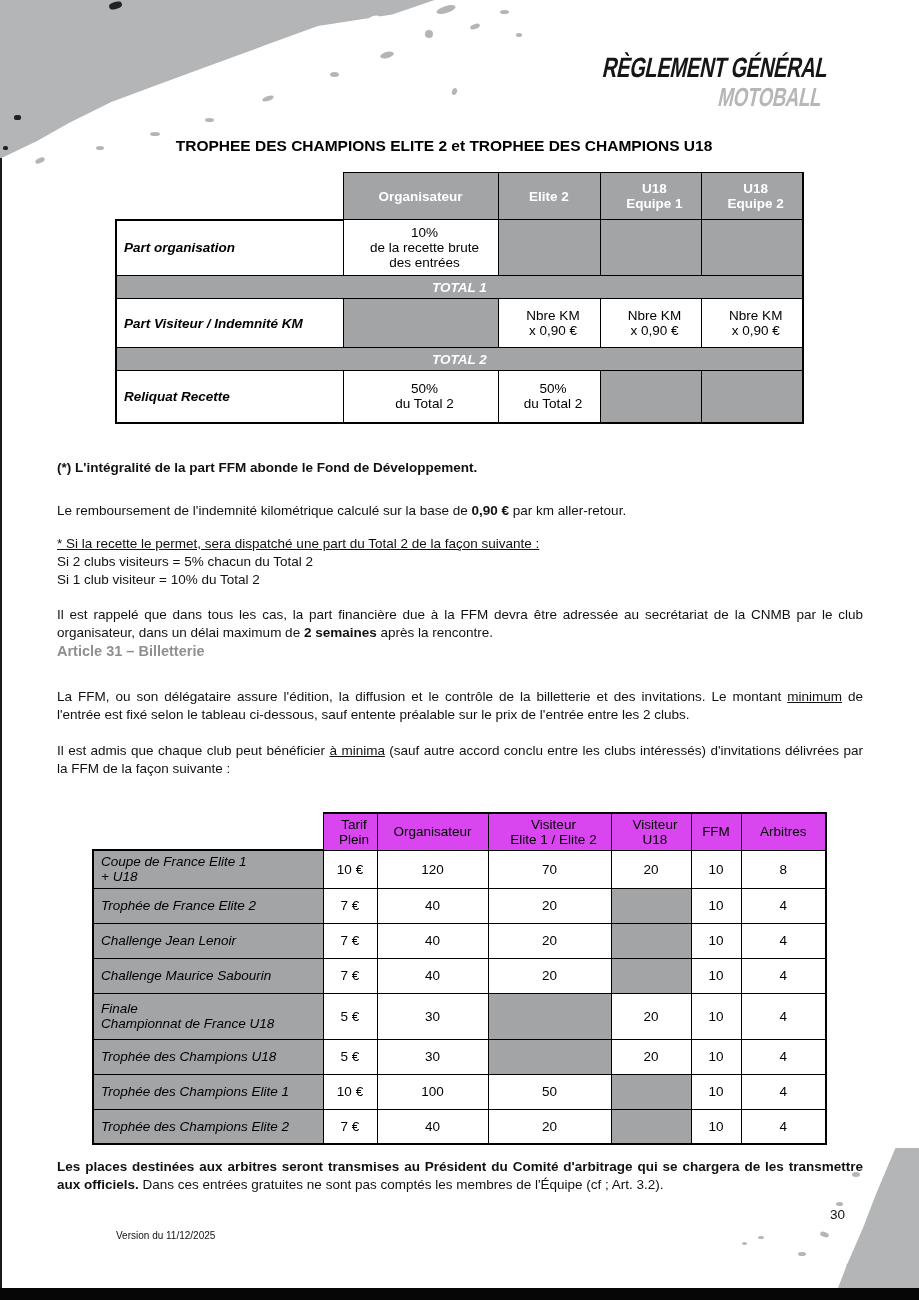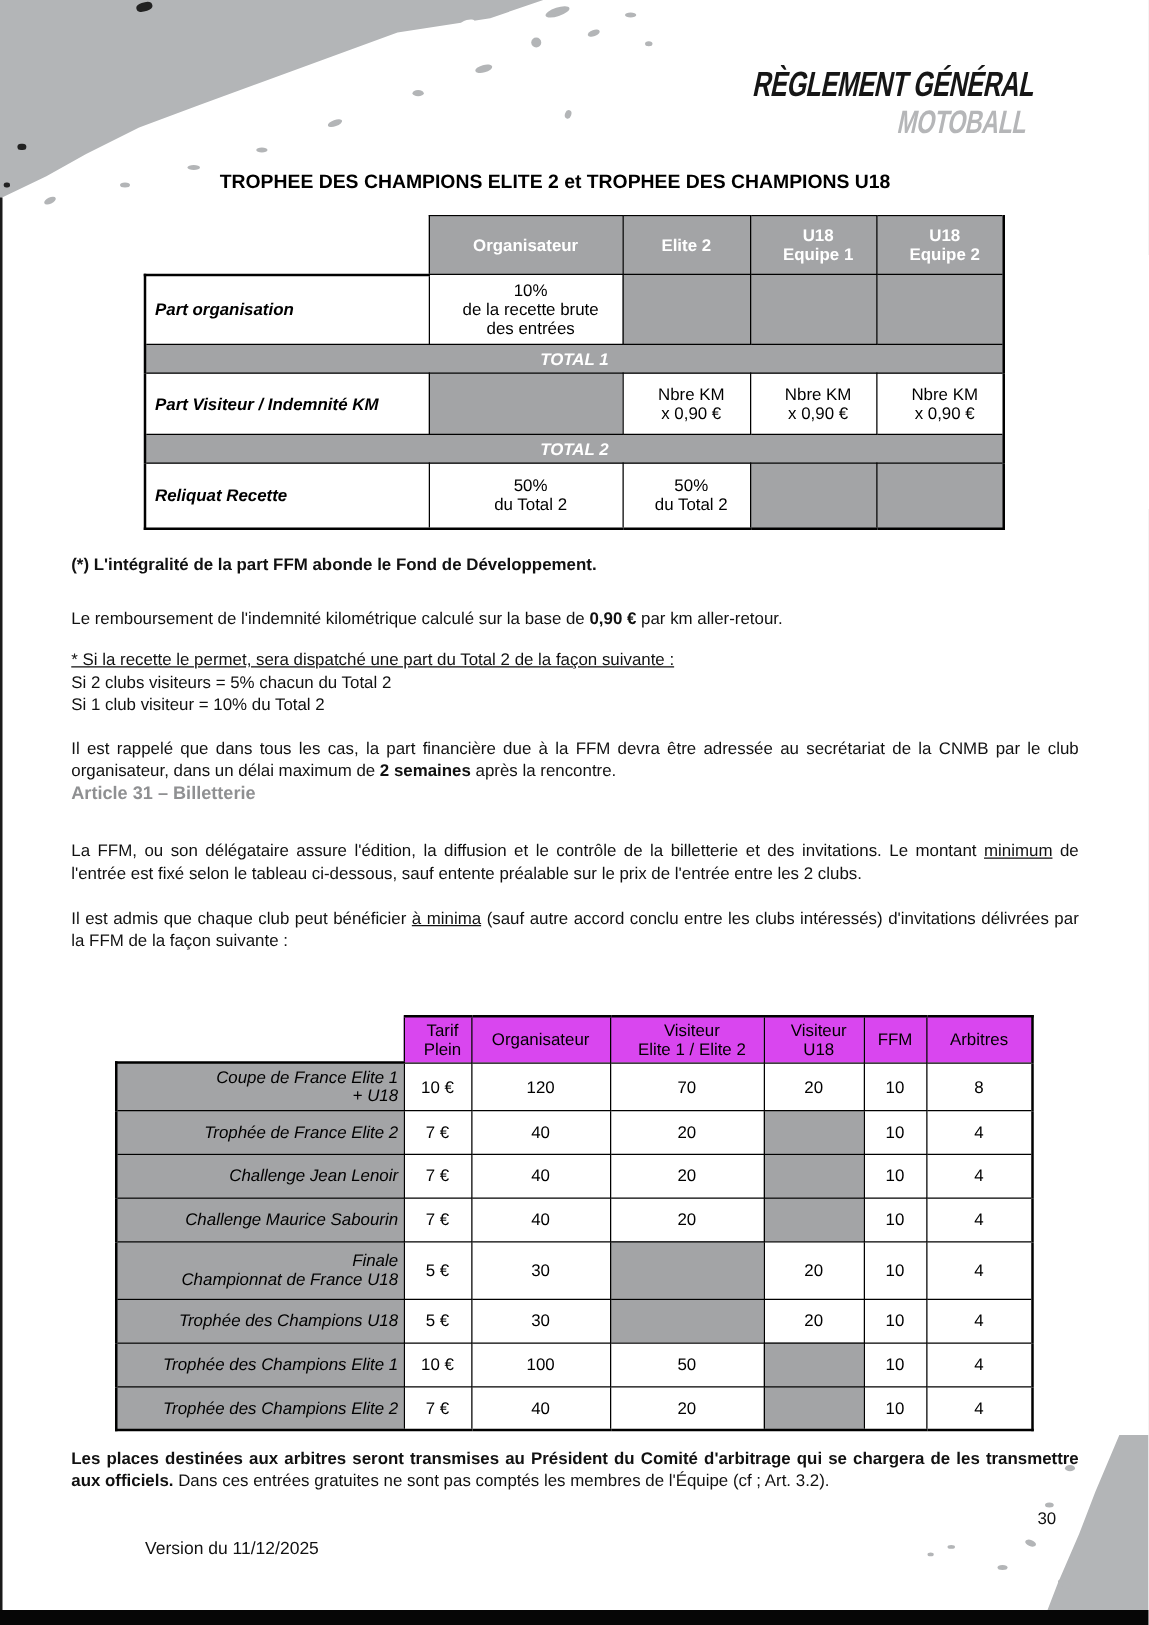--- a/index.html
+++ b/index.html
@@ -39,21 +39,21 @@
   
   .doc-title { position:absolute; top:137px; left:41px; width:806px;
                text-align:center; font-size:15.5px; font-weight:bold; color:#000; }
 
   
   table { border-collapse:collapse; table-layout:fixed; font-size:13.5px; color:#000; }
   td,th { border:1px solid #000; vertical-align:middle; text-align:center; padding:2px 4px; font-weight:normal; }
   .ghost { border:none !important; background:#fff; }
   .shaded { background:#a3a4a6; }
   .pre { white-space:pre-line;padding-left:12px; }
-  .lbl { text-align:right; padding-left:7px; background:#a3a4a6; }
+  .lbl { text-align:left; padding-left:7px; background:#a3a4a6; }
   .bl2 { border-left-width:2px;font-style:italic; }  .br2 { border-right-width:2px; }
   .bb2 { border-bottom-width:2px; } .bt2 { border-top-width:2px; }
 
   
   .t1 { position:absolute; left:115px; top:172px; width:688px; }
   .t1 th { background:#a3a4a6; color:#fff; font-weight:bold; }
   .t1 .lbl1 { text-align:left; padding-left:7px; font-weight:bold; background:#fff; }
   .t1 .banner td { background:#a3a4a6; color:#fff; font-weight:bold; height:23px; padding:1px;margin-top:36px; }
 
   
@@ -70,21 +70,21 @@
   .p-remb { margin-top:25px !important; }
   .p-disp { margin-top:15px !important; }
   .p-rappel { margin-top:17px !important; }
   .h-article { margin-top:22px; font-size:14.5px; font-weight:bold; color:#8f9092; line-height:19px; }
   .p-billet { margin-top:27px !important; }
   .p-invit { margin-top:18px !important; }
 
   .p-arbitres { position:absolute; left:57px; top:1158px; width:806px;
                 font-size:13.5px; line-height:18px; text-align:justify; color:#111; }
   .page-num { position:absolute; top:1207px; right:74px; font-size:13.5px; color:#111; }
-  .footer { position:absolute; top:1230px; left:116px; font-size:14px; color:#111; }
+  .footer { position:absolute; top:1230px; left:116px; font-size:10px; color:#111; }
 </style>
 </head>
 <body>
 
 <div class="page">
 
   <div class="brush-tl"></div>
   <div>
     <div class="spk" style="left:436px;top:6px;width:20px;height:7px;transform:rotate(-18deg);"></div>
     <div class="spk" style="left:470px;top:24px;width:10px;height:5px;transform:rotate(-20deg);"></div>
@@ -178,21 +178,21 @@
 du Total 2</td>
       <td class="pre bb2">50%
 du Total 2</td>
       <td class="shaded bb2"></td>
       <td class="shaded bb2 br2"></td>
     </tr>
   </tbody>
     </table>
 
   <div class="textblock">
-    <p class="bold" style="margin-top:6px">(*) L'intégralité de la part FFM abonde le Fond de Développement.</p>
+    <p class="bold" style="margin-top:22px">(*) L'intégralité de la part FFM abonde le Fond de Développement.</p>
     <p class="p-remb"><span>Le remboursement de l'indemnité kilométrique calculé sur la base de </span><span class="bold">0,90 €</span><span> par km aller-retour.</span></p>
     <p class="p-disp und">* Si la recette le permet, sera dispatché une part du Total 2 de la façon suivante :</p>
     <p>Si 2 clubs visiteurs = 5% chacun du Total 2</p>
     <p>Si 1 club visiteur = 10% du Total 2</p>
     <p class="p-rappel just"><span>Il est rappelé que dans tous les cas, la part financière due à la FFM devra être adressée au secrétariat de la CNMB par le club organisateur, dans un délai maximum de </span><span class="bold">2 semaines</span><span> après la rencontre.</span></p>
     <p class="h-article">Article 31 – Billetterie</p>
     <p class="p-billet just"><span>La FFM, ou son délégataire assure l'édition, la diffusion et le contrôle de la billetterie et des invitations. Le montant </span><span class="und">minimum</span><span> de l'entrée est fixé selon le tableau ci-dessous, sauf entente préalable sur le prix de l'entrée entre les 2 clubs.</span></p>
     <p class="p-invit just"><span>Il est admis que chaque club peut bénéficier </span><span class="und">à minima</span><span> (sauf autre accord conclu entre les clubs intéressés) d'invitations délivrées par la FFM de la façon suivante :</span></p>
   </div>
 

